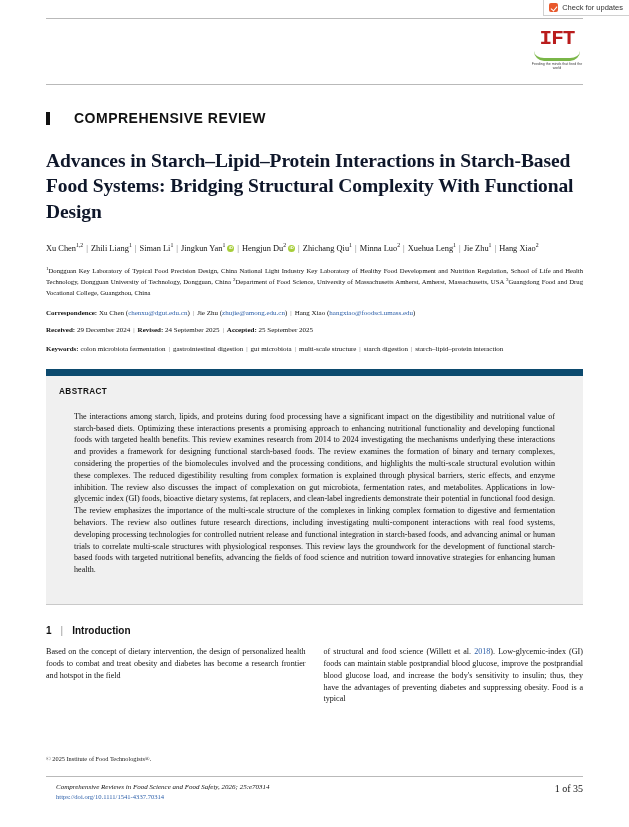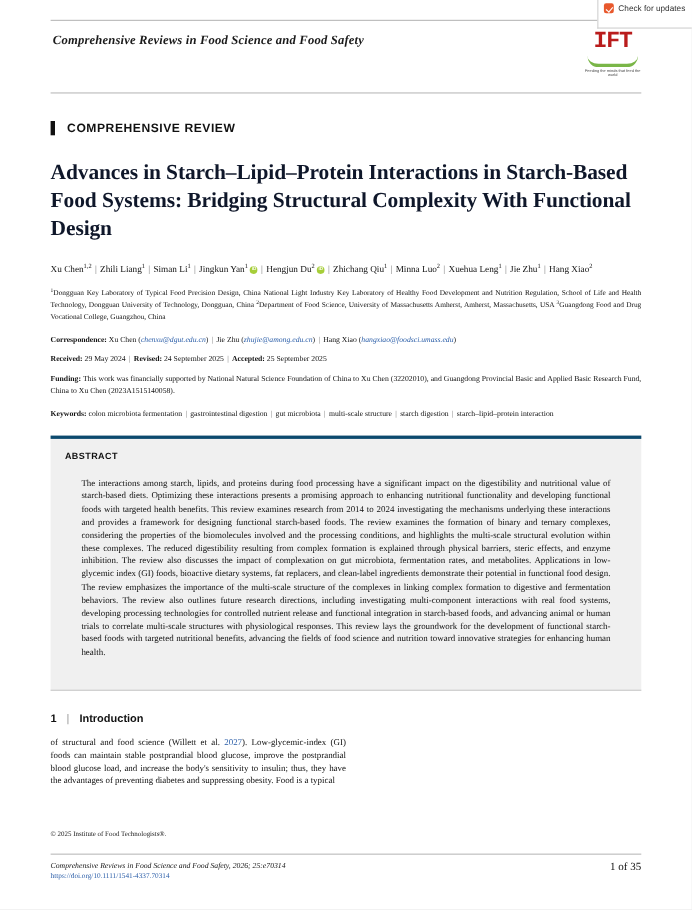--- a/index.html
+++ b/index.html
@@ -12,21 +12,21 @@
   .page {
     position:relative;
     width:629px; height:827px;
     background:#ffffff;
     box-sizing:border-box;
   }
   
   .update-bar {
     position:absolute; top:0; right:0;
     display:flex; align-items:center; gap:4px;
-    padding:3px 6px 13px 5px;
+    padding:3px 6px 3px 5px;
     background:#ffffff;
     border:1px solid #d0d0d0;
     border-top:none; border-right:none;
     font-family:"Liberation Sans", sans-serif;
     font-size:7.5px; color:#333;
     z-index:20;
   }
   .update-dot {
     width:9px; height:9px; border-radius:2px; background:#e8582c;
     display:inline-block; position:relative;
@@ -63,23 +63,23 @@
     font-size:3.6px; color:#444; line-height:1.25;
   }
   .rule-head-bottom {
     position:absolute; left:46px; right:46px; top:84px;
     border-top:1px solid #b9b9b9;
   }
 
   .content { position:absolute; left:46px; right:46px; top:110px; }
 
   .crlabel {
-    display:flex; align-items:center; gap:11px;
-    font-family:"Liberation Sans", sans-serif;
-    font-weight:bold; font-size:11px; letter-spacing:0.5px; color:#111;
+    display:flex; align-items:center; gap:24px;
+    font-family:"Liberation Sans", sans-serif;
+    font-weight:bold; font-size:14px; letter-spacing:0.5px; color:#111;
   }
   .crlabel .bar { width:4px; height:13px; background:#111; display:block; }
 
   h1.title {
     margin:22px 0 0 0;
     font-size:19.5px; line-height:1.30; font-weight:bold; color:#0f172a;
     letter-spacing:-0.1px;
   }
 
   .authors {
@@ -102,21 +102,21 @@
     margin-top:9px;
     font-size:6.7px; line-height:1.52; color:#111; text-align:justify;
   }
   .affil sup { font-size:5px; }
 
   .corr {
     margin-top:10px;
     font-size:7px; line-height:1.5; color:#111;
   }
   .corr b { font-weight:bold;margin-top:48px; }
-  .corr a { color:#2b5ea8; text-decoration:none;font-style:italic; }
+  .corr a { color:#2b5ea8; text-decoration:none; }
   .corr .sep { color:#777; padding:0 3px; }
 
   .dates {
     margin-top:8px; font-size:7px; color:#111;
   }
   .dates b { font-weight:bold; }
   .dates .sep { color:#777; padding:0 3px; }
 
   .funding {
     margin-top:9px; font-size:7px; line-height:1.55; color:#111; text-align:justify;
@@ -125,21 +125,21 @@
 
   .keywords {
     margin-top:10px; font-size:7px; line-height:1.5; color:#111;
   }
   .keywords b { font-weight:bold; }
   .keywords .bar { color:#777; padding:0 3px; }
 
   .abstract-box {
     margin-top:14px;
     background:#f0f0f0;
-    border-top:3px solid #0c4a6e;
+    border-top:7px solid #0c4a6e;
     border-bottom:1px solid #c9c9c9;
     padding:11px 13px 13px 13px;
   }
   .abstract-box h2 {
     margin:0 0 7px 0;
     font-family:"Liberation Sans", sans-serif;
     font-size:8.2px; font-weight:bold; letter-spacing:0.4px; color:#111;
   }
   .abstract-box p {
     margin:15px; font-size:8.1px; line-height:1.46; text-align:justify; color:#111;
@@ -166,41 +166,40 @@
 
   .copyright {
     position:absolute; left:46px; top:755px;
     font-size:6.3px; color:#222;
   }
   .rule-foot {
     position:absolute; left:46px; right:46px; top:776px;
     border-top:1px solid #b9b9b9;
   }
   .footer {
-    position:absolute; left:46px; right:46px; top:783px;
+    position:absolute; left:56px; right:46px; top:783px;
     display:flex; justify-content:space-between; align-items:flex-start;
     font-size:7px; color:#111;
   }
   .footer .left { font-style:italic; }
   .footer .doi { display:block; font-style:normal; color:#2b5ea8; text-decoration:none; font-size:6.6px; margin-top:2px;}
   .footer .right { font-size:10px; }
 </style>
 </head>
 <body>
 
 <div class="page">
 
   <div class="update-bar">
     <span class="update-dot"></span>
     <span>Check for updates</span>
   </div>
 
   <div class="rule-top"></div>
 
-  <div class="journal-head">Comprehensive Reviews in Food Science and Food Safety</div>
 
   <div class="ift-logo">
     <div class="mark">IFT</div>
     <div class="swoosh"></div>
     <div class="sub">Feeding the minds that feed the world</div>
   </div>
 
   <div class="rule-head-bottom"></div>
 
   <div class="content">
@@ -211,44 +210,43 @@
     </div>
 
     <h1 class="title">Advances in Starch–Lipid–Protein Interactions in Starch-Based Food Systems: Bridging Structural Complexity With Functional Design</h1>
 
     <div class="authors"><span>Xu Chen<sup>1,2</sup></span><span class="sep">|</span><span>Zhili Liang<sup>1</sup></span><span class="sep">|</span><span>Siman Li<sup>1</sup></span><span class="sep">|</span><span>Jingkun Yan<sup>1</sup></span><span class="orcid"></span><span class="sep">|</span><span>Hengjun Du<sup>2</sup></span><span class="orcid"></span><span class="sep">|</span><span>Zhichang Qiu<sup>1</sup></span><span class="sep">|</span><span>Minna Luo<sup>2</sup></span><span class="sep">|</span><span>Xuehua Leng<sup>1</sup></span><span class="sep">|</span><span>Jie Zhu<sup>1</sup></span><span class="sep">|</span><span>Hang Xiao<sup>2</sup></span></div>
 
     <div class="affil"><sup>1</sup>Dongguan Key Laboratory of Typical Food Precision Design, China National Light Industry Key Laboratory of Healthy Food Development and Nutrition Regulation, School of Life and Health Technology, Dongguan University of Technology, Dongguan, China  <sup>2</sup>Department of Food Science, University of Massachusetts Amherst, Amherst, Massachusetts, USA  <sup>3</sup>Guangdong Food and Drug Vocational College, Guangzhou, China</div>
 
     <div class="corr"><b>Correspondence: </b><span>Xu Chen (</span><a href="#">chenxu@dgut.edu.cn</a><span>)</span><span class="sep">|</span><span>Jie Zhu (</span><a href="#">zhujie@among.edu.cn</a><span>)</span><span class="sep">|</span><span>Hang Xiao (</span><a href="#">hangxiao@foodsci.umass.edu</a><span>)</span></div>
 
-    <div class="dates"><b>Received: </b><span>29 May 2024</span><span class="sep">|</span><b>Revised: </b><span>24 September 2025</span><span class="sep">|</span><b>Accepted: </b><span>25 September 2025</span></div>
-
-    <div class="funding">
-      <b>Funding:</b>
-      <span>This work was financially supported by National Natural Science Foundation of China to Xu Chen (32202010), and Guangdong Provincial Basic and Applied Basic Research Fund, China to Xu Chen (2023A1515140058).</span>
-    </div>
+    <div class="dates"><b>Received: </b><span>29 December 2024</span><span class="sep">|</span><b>Revised: </b><span>24 September 2025</span><span class="sep">|</span><b>Accepted: </b><span>25 September 2025</span></div>
+
 
     <div class="keywords"><b>Keywords: </b><span>colon microbiota fermentation</span><span class="bar">|</span><span>gastrointestinal digestion</span><span class="bar">|</span><span>gut microbiota</span><span class="bar">|</span><span>multi-scale structure</span><span class="bar">|</span><span>starch digestion</span><span class="bar">|</span><span>starch–lipid–protein interaction</span></div>
 
     <div class="abstract-box">
       <h2>ABSTRACT</h2>
       <p>The interactions among starch, lipids, and proteins during food processing have a significant impact on the digestibility and nutritional value of starch-based diets. Optimizing these interactions presents a promising approach to enhancing nutritional functionality and developing functional foods with targeted health benefits. This review examines research from 2014 to 2024 investigating the mechanisms underlying these interactions and provides a framework for designing functional starch-based foods. The review examines the formation of binary and ternary complexes, considering the properties of the biomolecules involved and the processing conditions, and highlights the multi-scale structural evolution within these complexes. The reduced digestibility resulting from complex formation is explained through physical barriers, steric effects, and enzyme inhibition. The review also discusses the impact of complexation on gut microbiota, fermentation rates, and metabolites. Applications in low-glycemic index (GI) foods, bioactive dietary systems, fat replacers, and clean-label ingredients demonstrate their potential in functional food design. The review emphasizes the importance of the multi-scale structure of the complexes in linking complex formation to digestive and fermentation behaviors. The review also outlines future research directions, including investigating multi-component interactions with real food systems, developing processing technologies for controlled nutrient release and functional integration in starch-based foods, and advancing animal or human trials to correlate multi-scale structures with physiological responses. This review lays the groundwork for the development of functional starch-based foods with targeted nutritional benefits, advancing the fields of food science and nutrition toward innovative strategies for enhancing human health.</p>
     </div>
 
     <div class="sec-head">
       <span class="num">1</span>
       <span class="pipe">|</span>
       <span>Introduction</span>
     </div>
 
     <div class="cols">
       <div class="col">
+        <p>Based on the concept of dietary intervention, the design of personalized health foods to combat and treat obesity and diabetes has become a research frontier and hotspot in the field</p>
+      </div>
+      <div class="col">
         <p>
-          <span>of structural and food science (Willett et al. </span><a href="#">2027</a><span>). Low-glycemic-index (GI) foods can maintain stable postprandial blood glucose, improve the postprandial blood glucose load, and increase the body's sensitivity to insulin; thus, they have the advantages of preventing diabetes and suppressing obesity. Food is a typical</span>
+          <span>of structural and food science (Willett et al. </span><a href="#">2018</a><span>). Low-glycemic-index (GI) foods can maintain stable postprandial blood glucose, improve the postprandial blood glucose load, and increase the body's sensitivity to insulin; thus, they have the advantages of preventing diabetes and suppressing obesity. Food is a typical</span>
         </p>
       </div>
     </div>
 
   </div>
 
   <div class="copyright">© 2025 Institute of Food Technologists®.</div>
   <div class="rule-foot"></div>
   <div class="footer">
     <div class="left">

